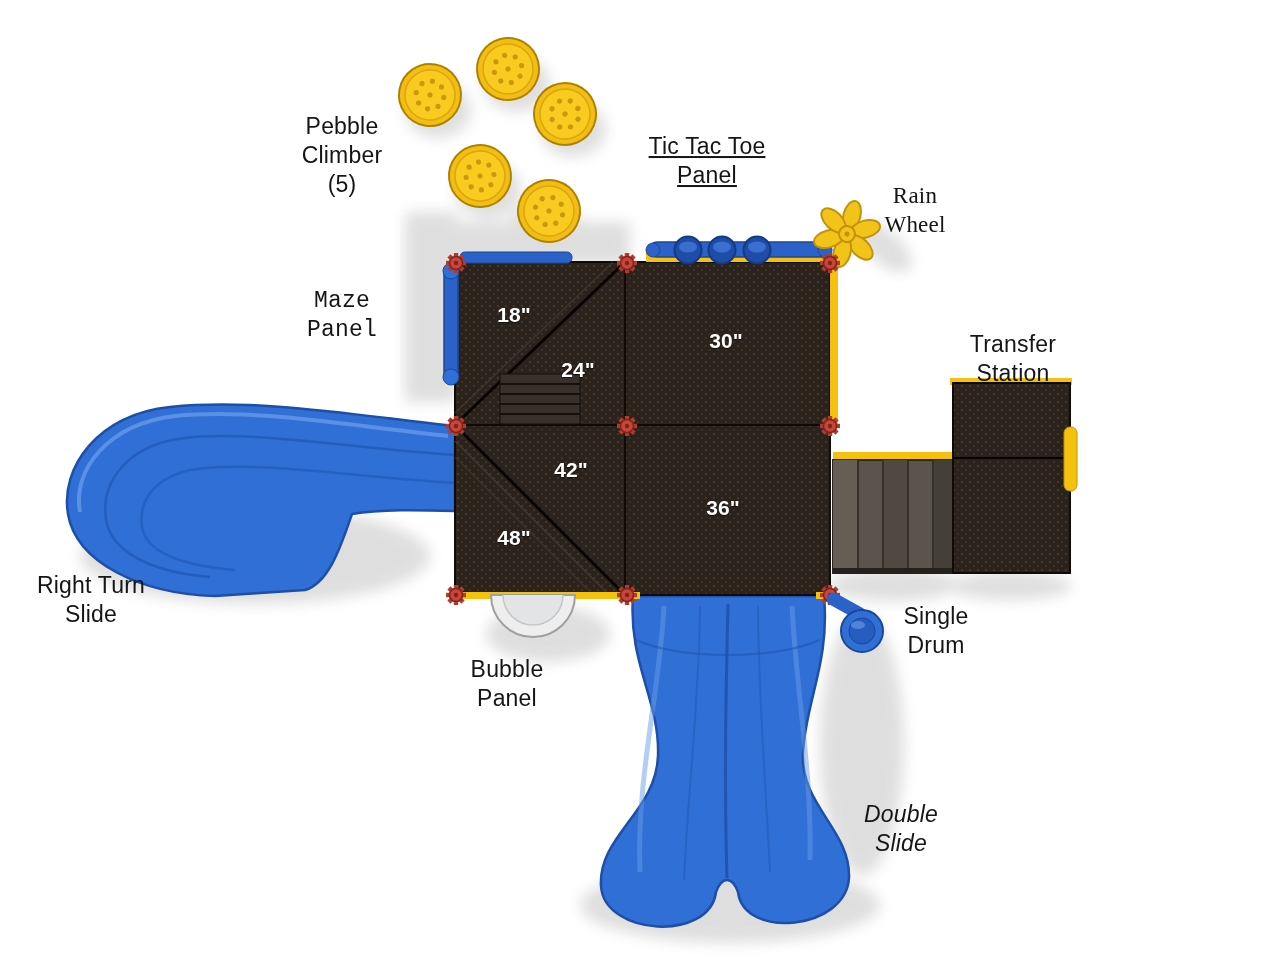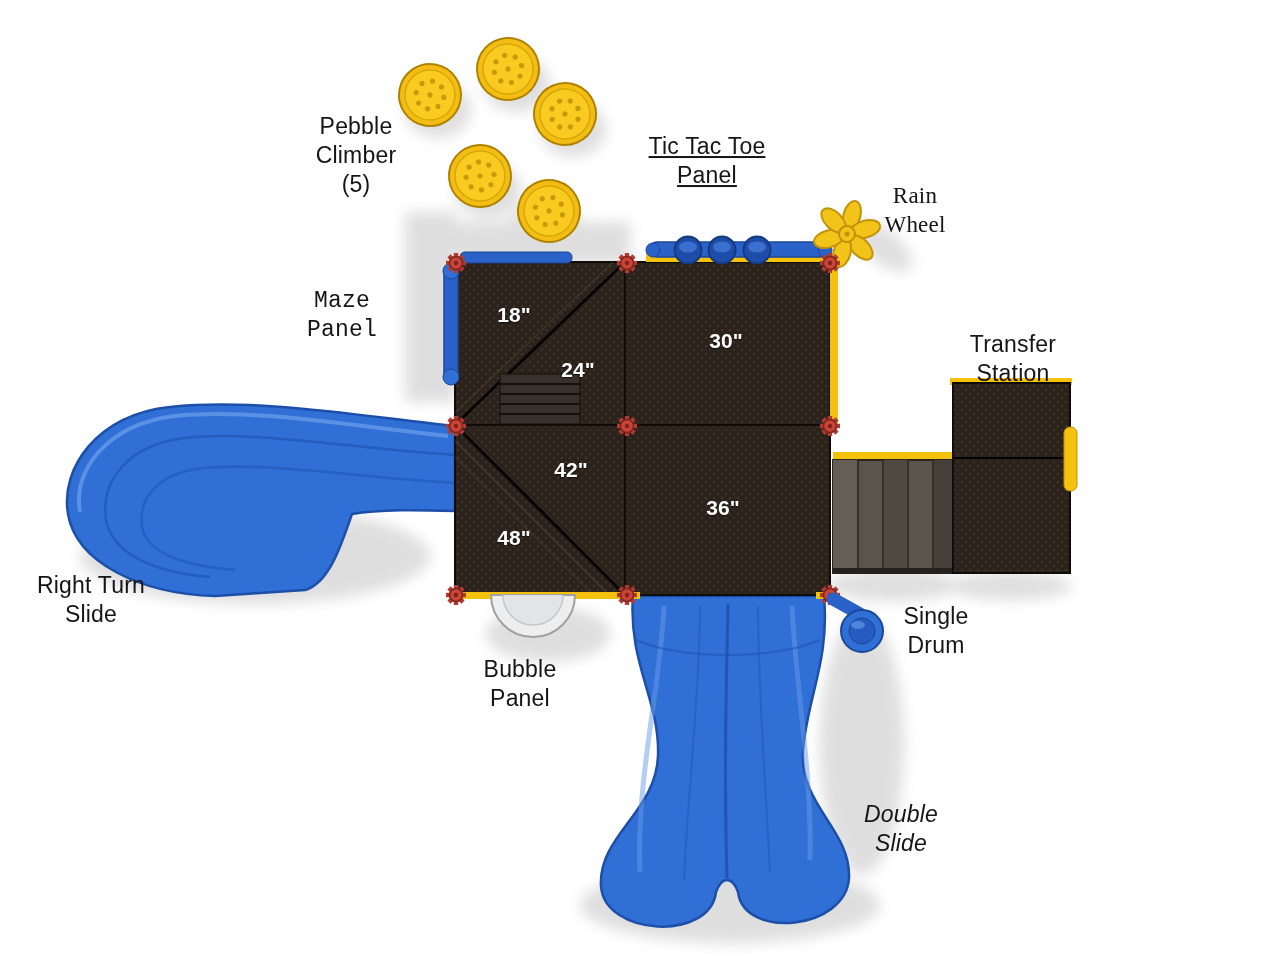--- a/index.html
+++ b/index.html
@@ -212,34 +212,34 @@
 
   <g>
     <use href="#pebble" transform="translate(430,95) rotate(10)"></use>
     <use href="#pebble" transform="translate(508,69) rotate(-14)"></use>
     <use href="#pebble" transform="translate(565,114) rotate(22)"></use>
     <use href="#pebble" transform="translate(480,176) rotate(-6)"></use>
     <use href="#pebble" transform="translate(549,211) rotate(16)"></use>
   </g>
 </svg>
 
-  <div class="lbl" style="left:356px;top:155px;">Pebble
+  <div class="lbl" style="left:342px;top:155px;">Pebble
 Climber
 (5)</div>
   <div class="lbl" style="left:707px;top:161px;text-decoration:underline;">Tic Tac Toe
 Panel</div>
   <div class="lbl" style="left:915px;top:211px;font-family:Liberation Serif, serif;">Rain
 Wheel</div>
   <div class="lbl" style="left:342px;top:316px;font-family:Liberation Mono, monospace;">Maze
 Panel</div>
   <div class="lbl" style="left:1013px;top:346px;margin-top:13px;">Transfer
 Station</div>
   <div class="lbl" style="left:91px;top:600px;">Right Turn
 Slide</div>
-  <div class="lbl" style="left:520px;top:684px;">Bubble
+  <div class="lbl" style="left:507px;top:684px;">Bubble
 Panel</div>
   <div class="lbl" style="left:936px;top:631px;">Single
 Drum</div>
   <div class="lbl" style="left:901px;top:829px;font-style:italic;">Double
 Slide</div>
 
   <div class="hlbl" style="left:514px;top:315px;">18"</div>
   <div class="hlbl" style="left:578px;top:370px;">24"</div>
   <div class="hlbl" style="left:726px;top:341px;">30"</div>
   <div class="hlbl" style="left:571px;top:470px;">42"</div>

